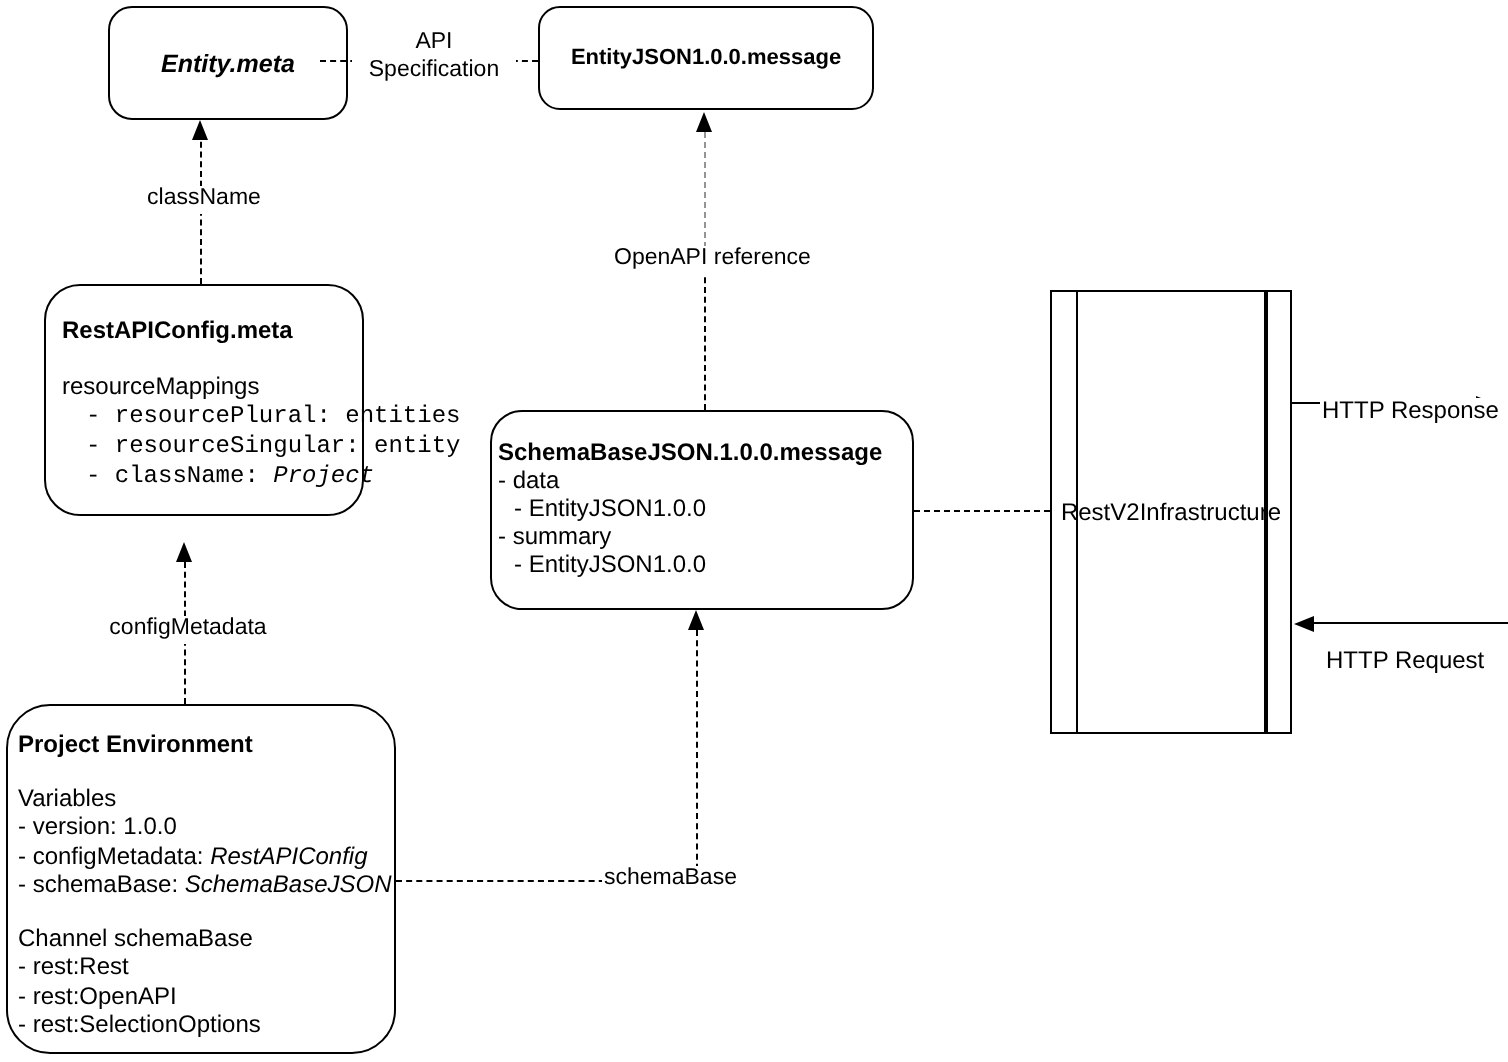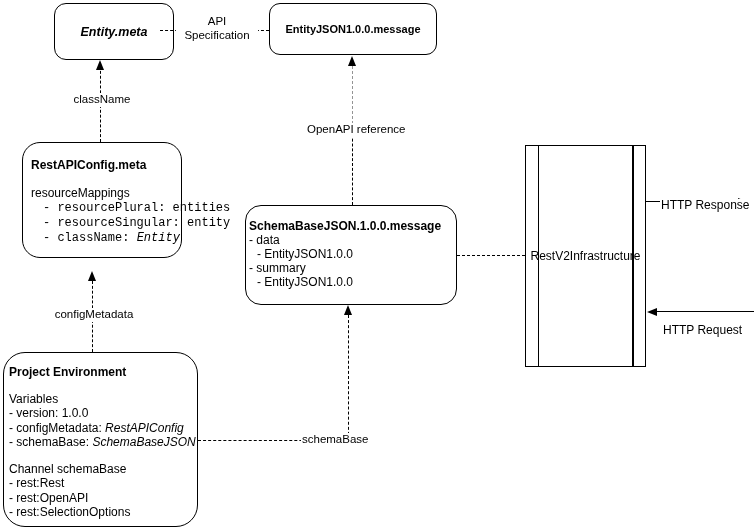--- a/index.html
+++ b/index.html
@@ -60,21 +60,21 @@
 
   <div class="vline" style="left:100px;top:66px;height:76px;"></div>
   <div class="arrow-up" style="left:96px;top:60px;"></div>
   <div class="elabel" style="left:70px;top:93px;width:62px;">className</div>
 
   <div class="node" style="left:22px;top:142px;width:160px;height:116px;border-radius:18px;padding:15px 7px 0 8px;">
     <div class="node-title" style="margin-bottom:14px;">RestAPIConfig.meta</div>
     <div class="bl"><span>resourceMappings</span><em></em></div>
     <div class="bl ind"><span>- resourcePlural: entities</span><em></em></div>
     <div class="bl ind"><span>- resourceSingular: entity</span><em></em></div>
-    <div class="bl ind"><span>- className: </span><em>Entity</em></div>
+    <div class="bl ind"><span>- className: </span><em>Project</em></div>
   </div>
 
   <div class="vline" style="left:92px;top:281px;height:71px;"></div>
   <div class="arrow-up" style="left:88px;top:271px;"></div>
   <div class="elabel" style="left:52px;top:308px;width:82px;">configMetadata</div>
 
   <div class="node" style="left:3px;top:352px;width:195px;height:175px;border-radius:22px;padding:12px 4px 0 5px;">
     <div class="node-title" style="margin-bottom:13px;">Project Environment</div>
     <div class="bl" style="line-height:14.3px;"><span>Variables</span><em></em></div>
     <div class="bl" style="line-height:14.3px;"><span>- version: 1.0.0</span><em></em></div>

